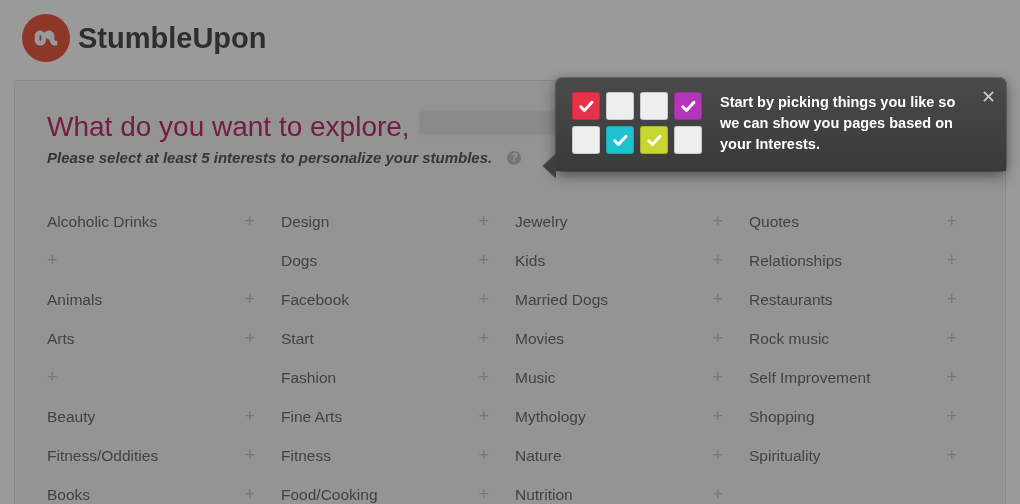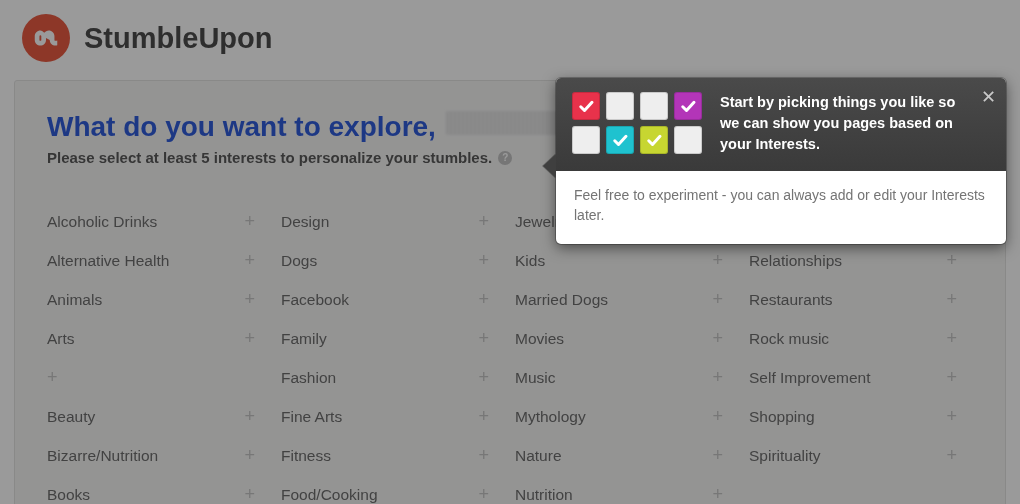--- a/index.html
+++ b/index.html
@@ -11,21 +11,21 @@
     overflow: hidden;
     position: relative;
   }
   .page {
     width: 1020px;
     padding: 0 0;
   }
   .header {
     display: flex;
     align-items: center;
-    gap: 14px;
+    gap: 8px;
     padding: 14px 22px 18px 22px;
   }
   .logo-circle {
     width: 48px; height: 48px;
     background: #e74b30;
     border-radius: 50%;
     display:flex; align-items:center; justify-content:center;
   }
   .logo-circle svg { width: 30px; height: 30px; }
   .brand {
@@ -35,38 +35,38 @@
   }
   .card {
     margin: 0 14px;
     background: #f4f4f3;
     border: 1px solid #e0e0df;
     border-radius: 3px;
     padding: 30px 32px 10px 32px;
   }
   .heading {
     font-size: 28px;
-    font-weight: 700;
-    color: #1d4ed8;
+    font-weight: 400;
+    color: #be185d;
     margin-bottom: 6px;
     display:flex; align-items:flex-start; gap:10px;
   }
   .heading .blur {
     display:inline-block;
     width: 160px; height: 24px;
     background: repeating-linear-gradient(90deg,#dcdcdc 0,#dcdcdc 2px,#e7e7e7 2px,#e7e7e7 4px);
     filter: blur(1px);
     border-radius:2px;
     vertical-align: middle;
   }
   .subheading {
     font-size: 15px;
     font-weight: 700;
     color: #4a4a4a;
-    display:flex; align-items:center; gap:6px;
+    display:flex; align-items:center; gap:15px;font-style:italic;
   }
   .help-icon {
     width:14px; height:14px; border-radius:50%;
     background:#bdbdbd; color:#fff;
     font-size:10px; font-weight:700;
     display:inline-flex; align-items:center; justify-content:center;
   }
   .interests {
     margin-top: 36px;
     display: grid;
@@ -203,21 +203,20 @@
         </button>
         <button class="interest">
           <span class="interest-label">Jewelry</span>
           <span class="plus">+</span>
         </button>
         <button class="interest">
           <span class="interest-label">Quotes</span>
           <span class="plus">+</span>
         </button>
         <button class="interest">
-          <span class="interest-label">Alternative Health</span>
           <span class="plus">+</span>
         </button>
         <button class="interest">
           <span class="interest-label">Dogs</span>
           <span class="plus">+</span>
         </button>
         <button class="interest">
           <span class="interest-label">Kids</span>
           <span class="plus">+</span>
         </button>
@@ -239,21 +238,21 @@
         </button>
         <button class="interest">
           <span class="interest-label">Restaurants</span>
           <span class="plus">+</span>
         </button>
         <button class="interest">
           <span class="interest-label">Arts</span>
           <span class="plus">+</span>
         </button>
         <button class="interest">
-          <span class="interest-label">Family</span>
+          <span class="interest-label">Start</span>
           <span class="plus">+</span>
         </button>
         <button class="interest">
           <span class="interest-label">Movies</span>
           <span class="plus">+</span>
         </button>
         <button class="interest">
           <span class="interest-label">Rock music</span>
           <span class="plus">+</span>
         </button>
@@ -282,21 +281,21 @@
         </button>
         <button class="interest">
           <span class="interest-label">Mythology</span>
           <span class="plus">+</span>
         </button>
         <button class="interest">
           <span class="interest-label">Shopping</span>
           <span class="plus">+</span>
         </button>
         <button class="interest">
-          <span class="interest-label">Bizarre/Nutrition</span>
+          <span class="interest-label">Fitness/Oddities</span>
           <span class="plus">+</span>
         </button>
         <button class="interest">
           <span class="interest-label">Fitness</span>
           <span class="plus">+</span>
         </button>
         <button class="interest">
           <span class="interest-label">Nature</span>
           <span class="plus">+</span>
         </button>
@@ -353,14 +352,13 @@
             <path fill="none" stroke="#fff" stroke-width="4" stroke-linecap="round" stroke-linejoin="round" d="M5 13l5 5L20 7"></path>
           </svg>
         </div>
         <div class="cb"></div>
       </div>
     <div class="popover-text">Start by picking things you like so we can show you pages based on your Interests.</div>
     <button class="popover-close">
       <span>✕</span>
     </button>
   </div>
-  <div class="popover-bottom">Feel free to experiment - you can always add or edit your Interests later.</div>
 </div>
 
 </body></html>

